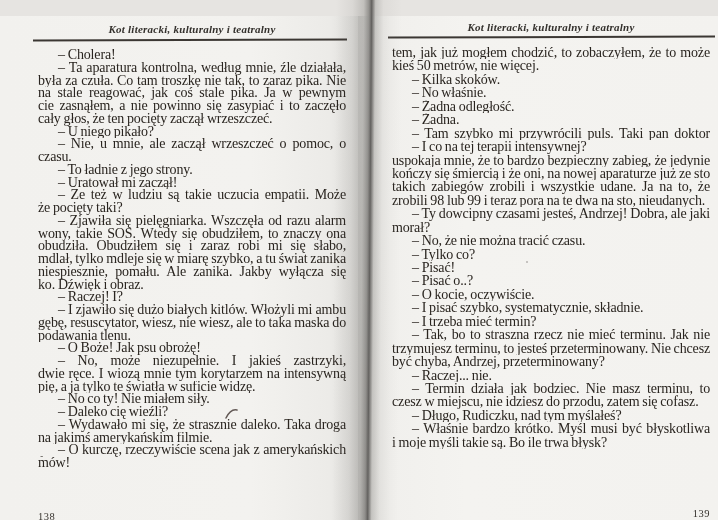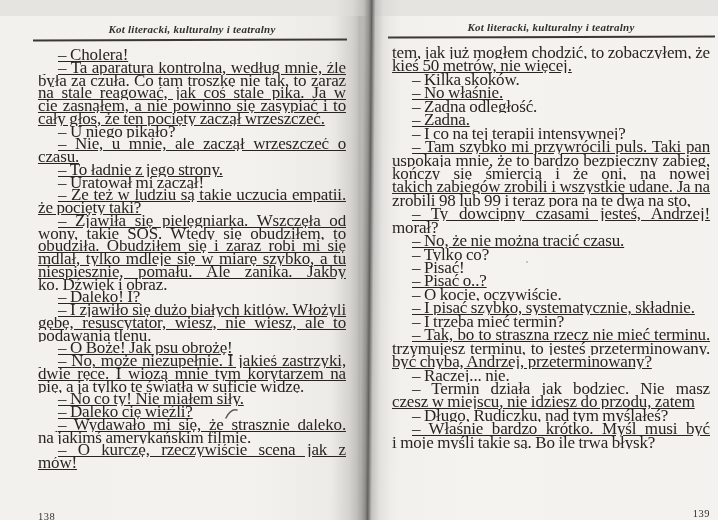--- a/index.html
+++ b/index.html
@@ -21,21 +21,21 @@
   .running-header{
     position:absolute;top:7px;text-align:center;
     font-style:italic;font-weight:700;font-size:11px;letter-spacing:.25px;color:#33302c;
     white-space:nowrap;
   }
   .page.left .running-header{left:38px;width:308px;}
   .page.right .running-header{left:34px;width:318px;top:5px;}
   .rule{position:absolute;background:#3b3733;}
   .page.left .rule{left:33px;width:314px;top:23px;height:1.6px;transform:rotate(-0.15deg);}
   .page.right .rule{left:30px;width:327px;top:20px;height:1.8px;transform:rotate(-0.2deg);}
-  .text{position:absolute;font-size:17px;letter-spacing:-0.15px;word-spacing:-0.5px;text-decoration:underline;}
+  .text{position:absolute;font-size:14px;letter-spacing:-0.15px;word-spacing:-0.5px;}
   .page.left .text{left:38px;top:33px;width:308px;--lh:12.75px;}
   .page.right .text{left:34px;top:30px;width:318px;--lh:13.45px;}
   .line{height:var(--lh);line-height:var(--lh);overflow:hidden;white-space:normal;hyphens:none;}
   .line.indent{text-indent:20px;}
   .line.just{text-align:justify;text-align-last:justify;}
   .pagenum{position:absolute;font-size:10.5px;letter-spacing:.5px;color:#35312c;}
   .page.left .pagenum{left:38px;top:495px;}
   .page.right .pagenum{left:34px;width:318px;top:492px;text-align:right;}
   .gutter{
     position:absolute;left:334px;top:-8px;width:66px;height:536px;
@@ -75,21 +75,21 @@
         <div class="line indent">– To ładnie z jego strony.</div>
         <div class="line indent">– Uratował mi zaczął!</div>
         <div class="line indent just">– Że też w ludziu są takie uczucia empatii. Może dlatego,</div>
         <div class="line">że pocięty taki?</div>
         <div class="line indent just">– Zjawiła się pielęgniarka. Wszczęła od razu alarm czer-</div>
         <div class="line just">wony, takie SOS. Wtedy się obudziłem, to znaczy ona mnie</div>
         <div class="line just">obudziła. Obudziłem się i zaraz robi mi się słabo, jakbym</div>
         <div class="line just">mdlał, tylko mdleje się w miarę szybko, a tu świat zanika tak</div>
         <div class="line just">niespiesznie, pomału. Ale zanika. Jakby wyłącza się wszyst-</div>
         <div class="line">ko. Dźwięk i obraz.</div>
-        <div class="line indent">– Daleko! I?</div>
+        <div class="line indent">– Raczej! I?</div>
         <div class="line indent just">– I zjawiło się dużo białych kitlów. Włożyli mi ambu na</div>
         <div class="line just">gębę, resuscytator, wiesz, nie wiesz, ale to taka maska do</div>
         <div class="line">podawania tlenu.</div>
         <div class="line indent">– O Boże! Jak psu obrożę!</div>
         <div class="line indent just">– No, może niezupełnie. I jakieś zastrzyki, kroplówka we</div>
         <div class="line just">dwie ręce. I wiozą mnie tym korytarzem na intensywną tera-</div>
         <div class="line">pię, a ja tylko te światła w suficie widzę.</div>
         <div class="line indent">– No co ty! Nie miałem siły.</div>
         <div class="line indent">– Daleko cię wieźli?</div>
         <div class="line indent just">– Wydawało mi się, że strasznie daleko. Taka droga jakby</div>
@@ -103,22 +103,22 @@
   <section class="page right">
     <div class="running-header">Kot literacki, kulturalny i teatralny</div>
     <div class="rule"></div>
     <div class="text" id="right-lines">
         <div class="line just">tem, jak już mogłem chodzić, to zobaczyłem, że to może ja-</div>
         <div class="line">kieś 50 metrów, nie więcej.</div>
         <div class="line indent">– Kilka skoków.</div>
         <div class="line indent">– No właśnie.</div>
         <div class="line indent">– Żadna odległość.</div>
         <div class="line indent">– Żadna.</div>
+        <div class="line indent just">– Tam szybko mi przywrócili puls. Taki pan doktor młody</div>
         <div class="line indent">– I co na tej terapii intensywnej?</div>
-        <div class="line indent just">– Tam szybko mi przywrócili puls. Taki pan doktor młody</div>
         <div class="line just">uspokaja mnie, że to bardzo bezpieczny zabieg, że jedynie 2%</div>
         <div class="line just">kończy się śmiercią i że oni, na nowej aparaturze już ze sto</div>
         <div class="line just">takich zabiegów zrobili i wszystkie udane. Ja na to, że może</div>
         <div class="line">zrobili 98 lub 99 i teraz pora na te dwa na sto, nieudanych.</div>
         <div class="line indent just">– Ty dowcipny czasami jesteś, Andrzej! Dobra, ale jaki</div>
         <div class="line">morał?</div>
         <div class="line indent">– No, że nie można tracić czasu.</div>
         <div class="line indent">– Tylko co?</div>
         <div class="line indent">– Pisać!</div>
         <div class="line indent">– Pisać o..?</div>

